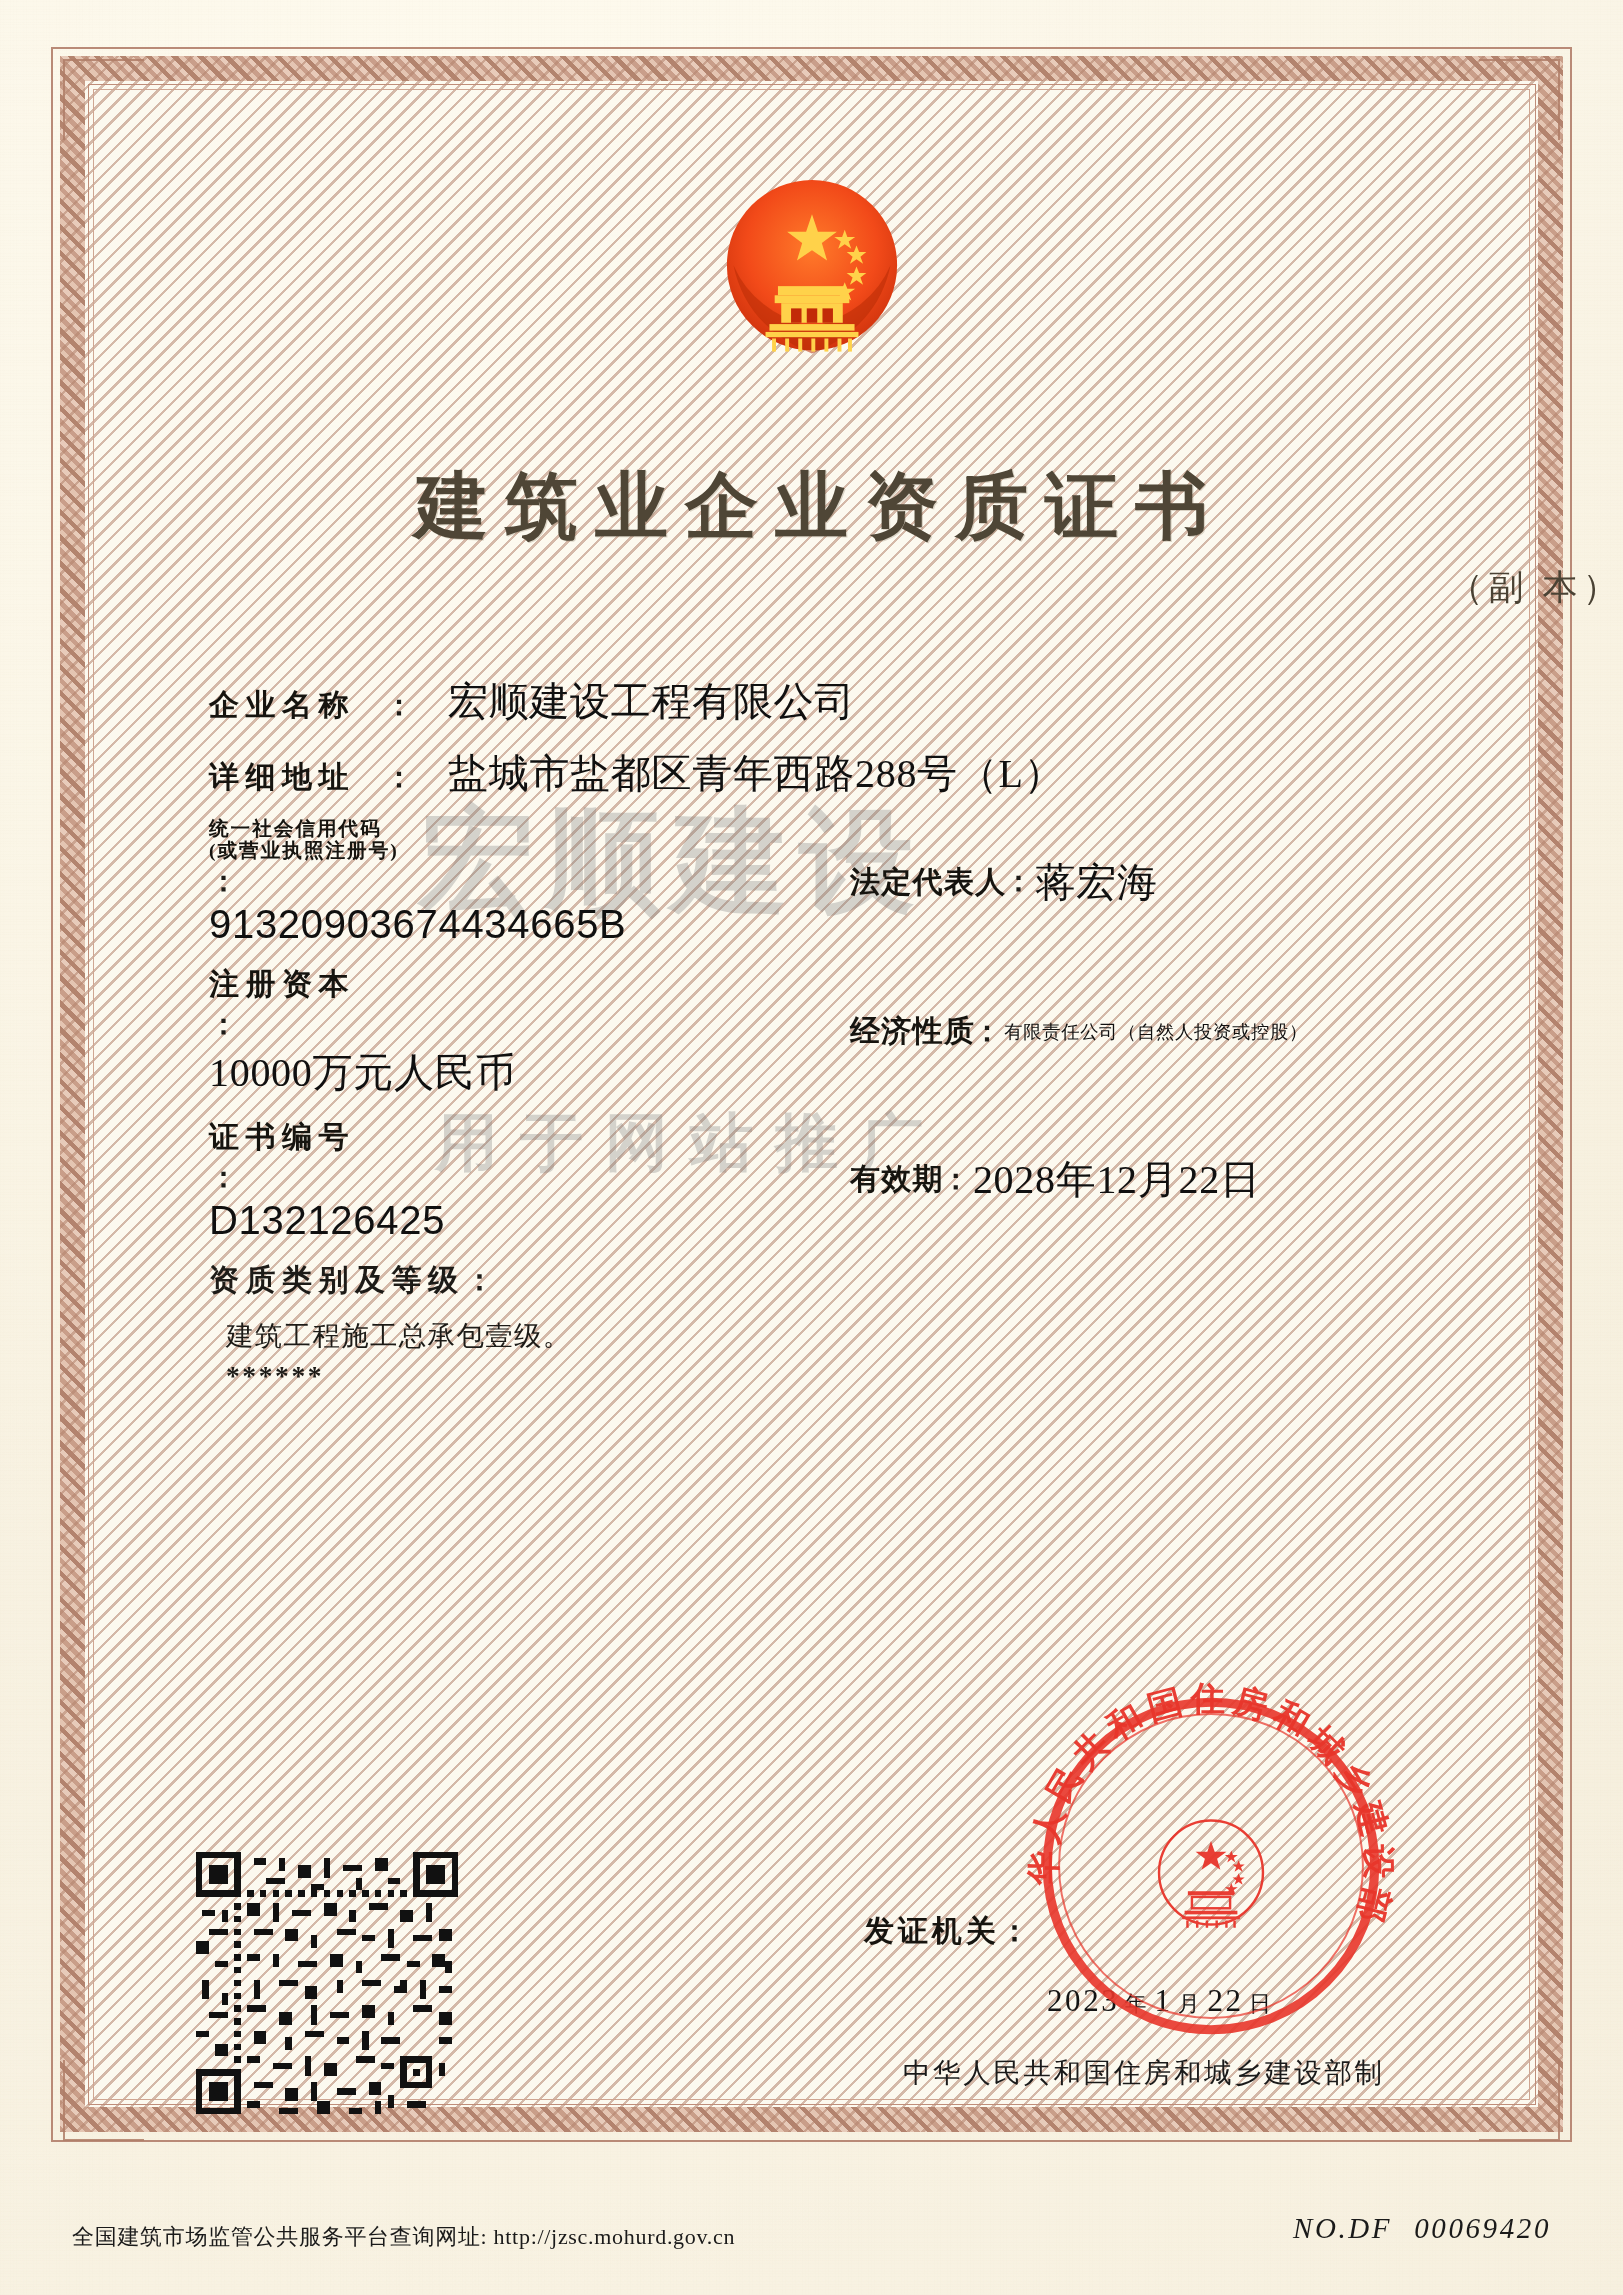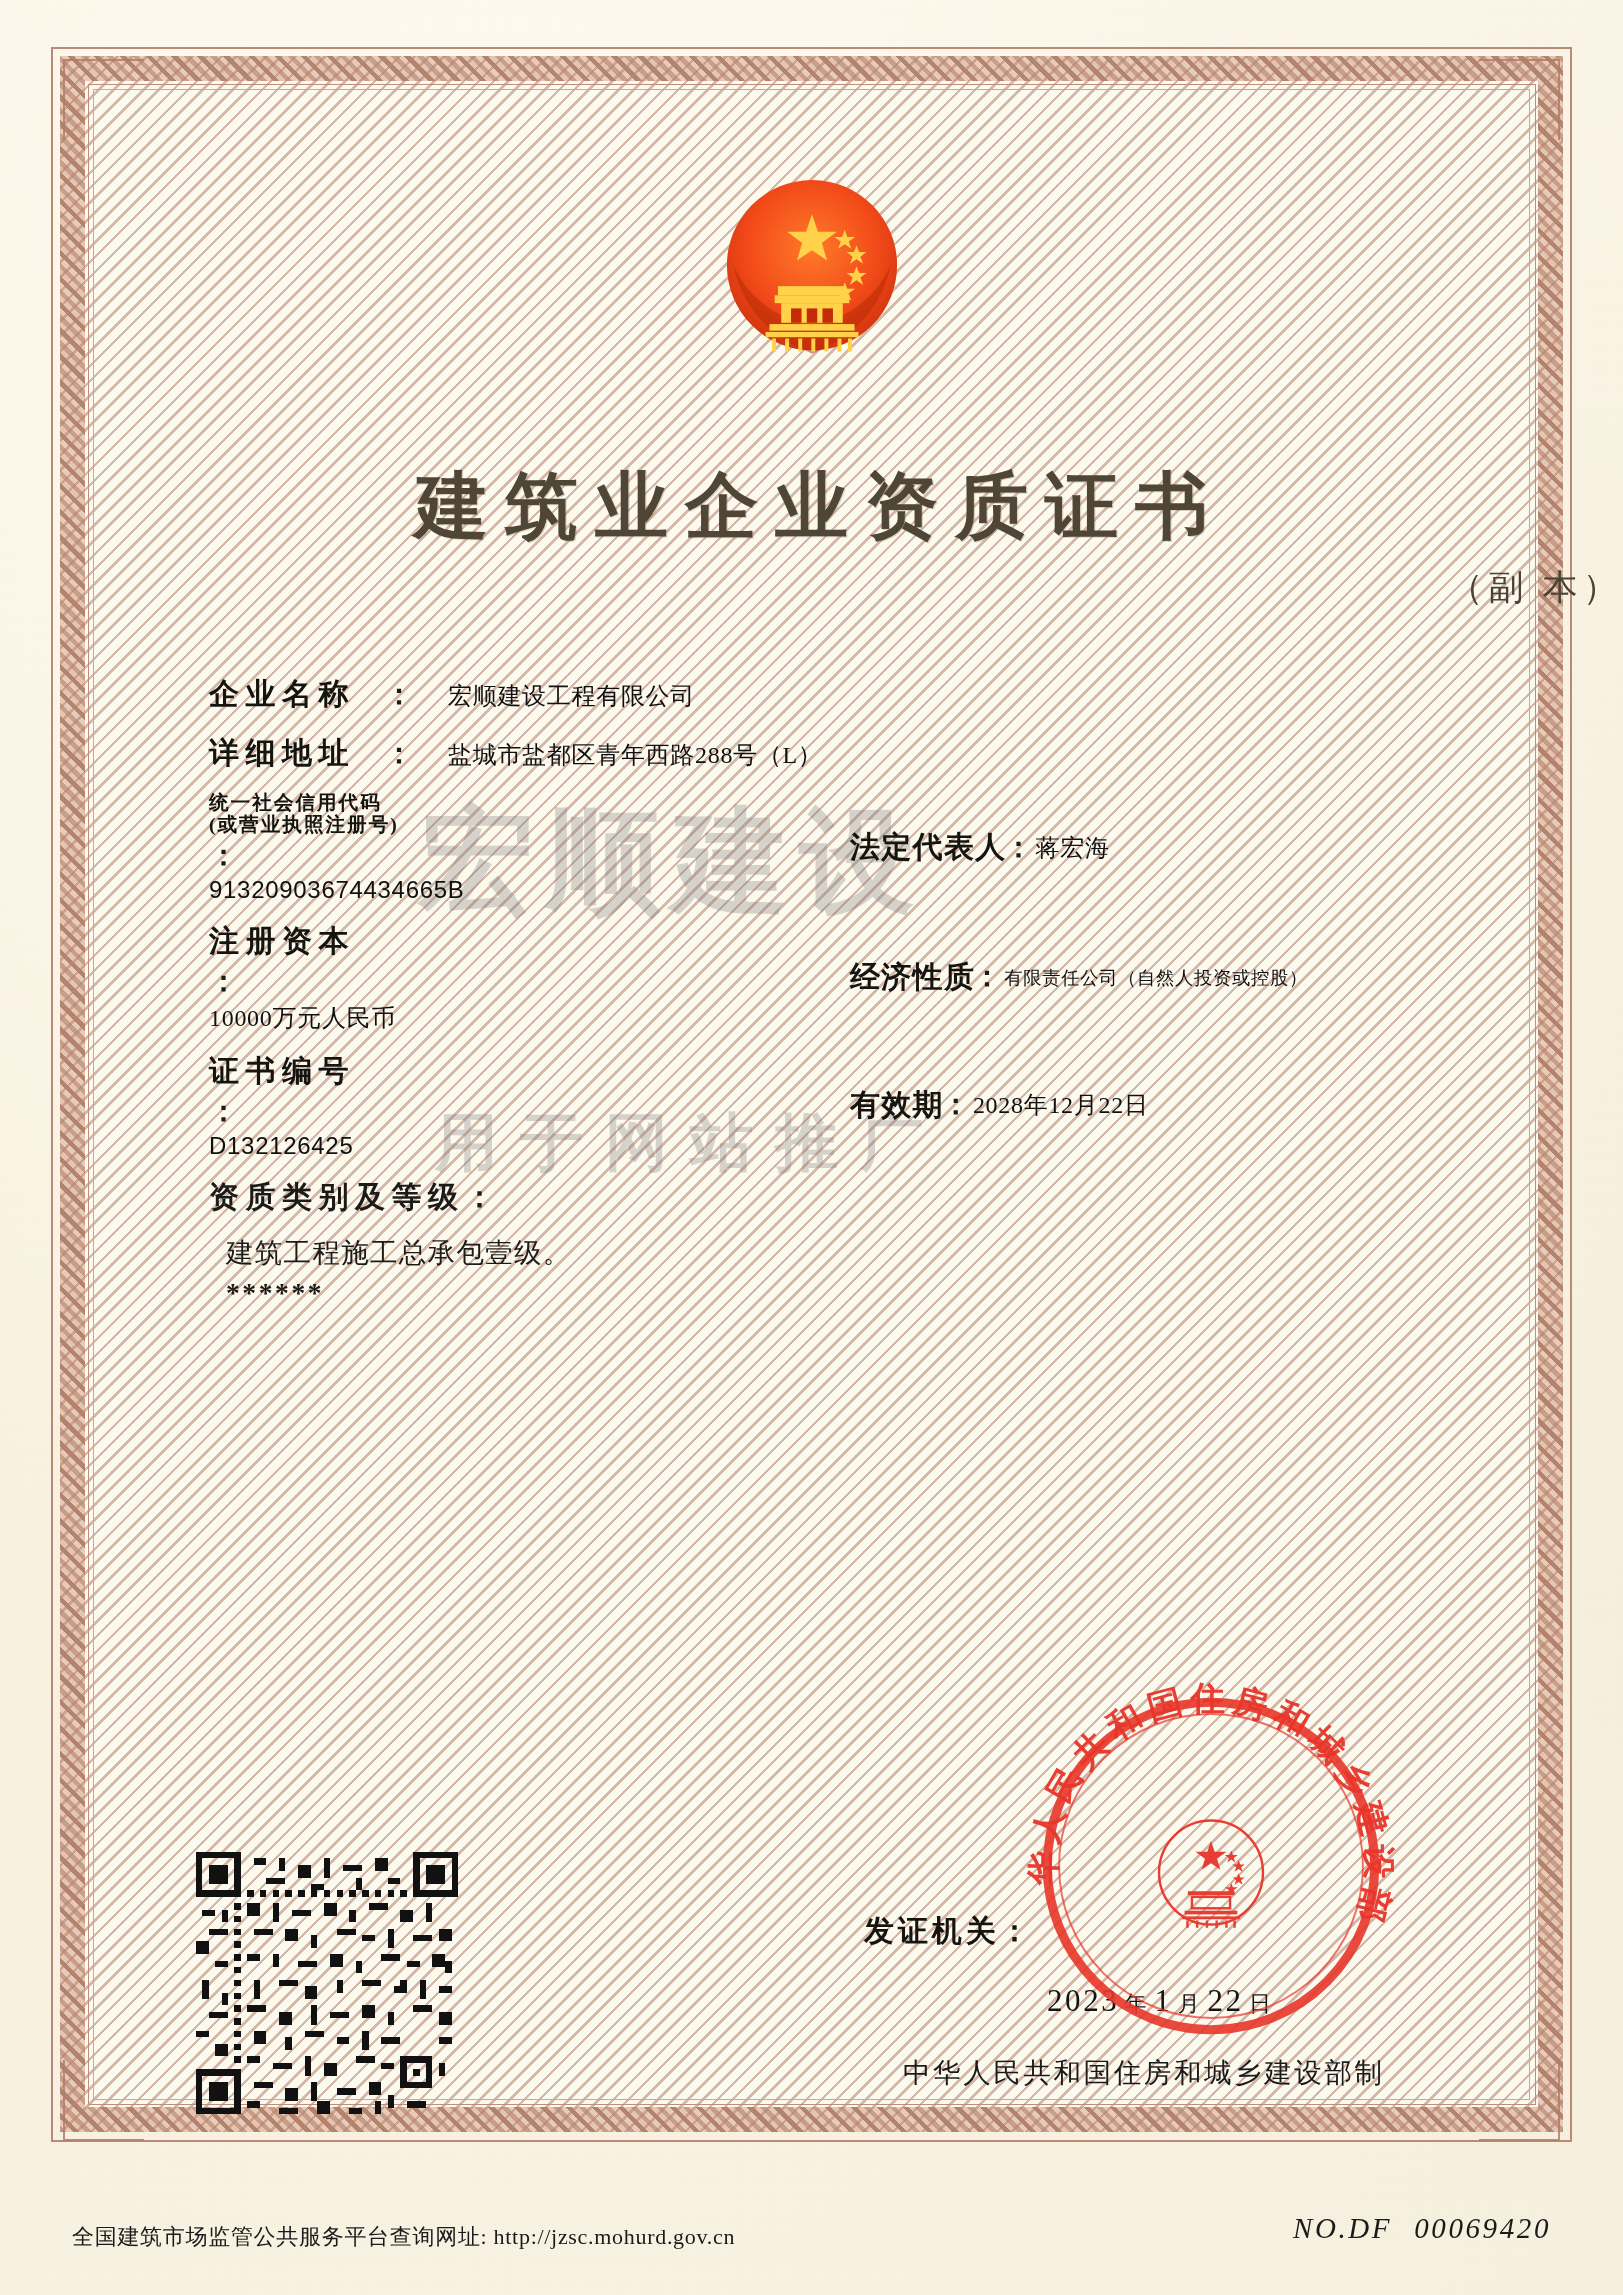--- a/index.html
+++ b/index.html
@@ -169,21 +169,21 @@
   .lbl {
     font-size: 30px;
     font-weight: bold;
     color: #16140f;
     white-space: nowrap;
     letter-spacing: 6.5px;
   }
   .lbl.narrow { letter-spacing: 1.3px; }
   .colon { font-size: 29px; font-weight: bold; margin: 0 2.6px 0 -2.6px; }
   .val {
-    font-size: 24px;
+    font-size: 40px;
     color: #101010;
     font-family: "Liberation Serif", serif;
     white-space: nowrap;
     letter-spacing: 0.7px;
   }
   .val.mono { font-family: Liberation Sans, sans-serif; letter-spacing: 0.7px; }
   .val.tiny { font-size: 18.3px; }
 
   .twocol { display: flex; width: 100%; }
   .col-a { width: 641px; display: flex; align-items: baseline; flex-direction: column; }

